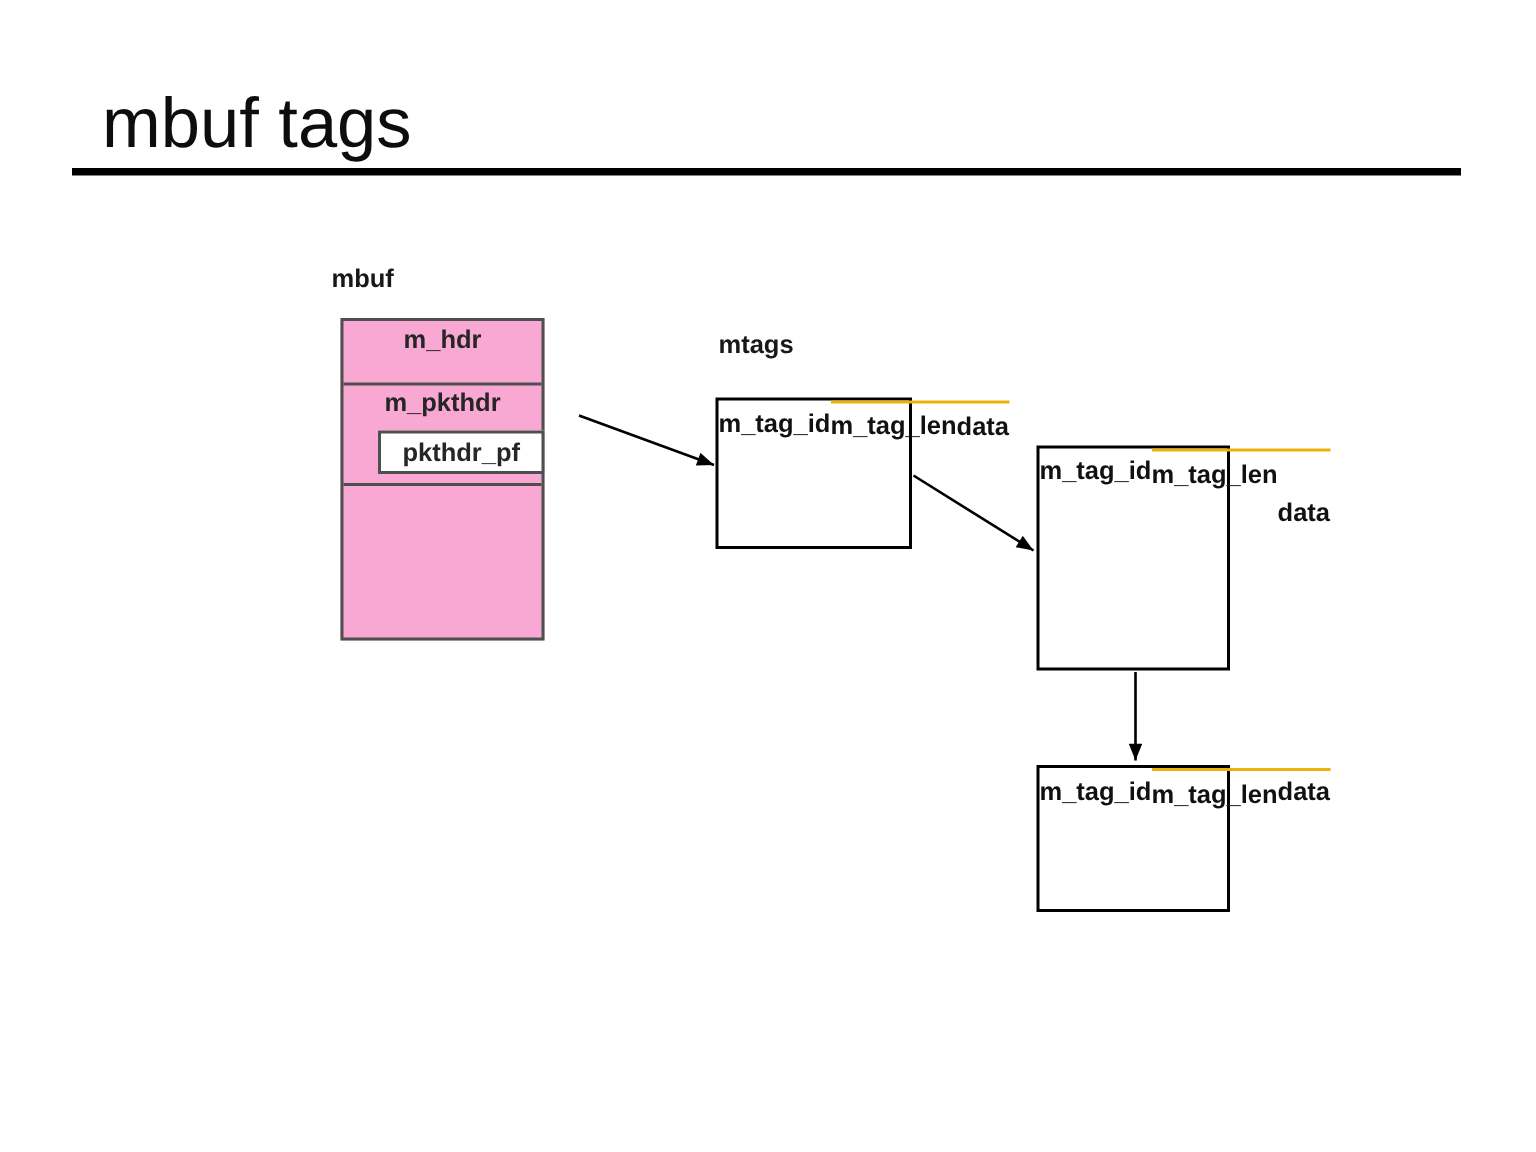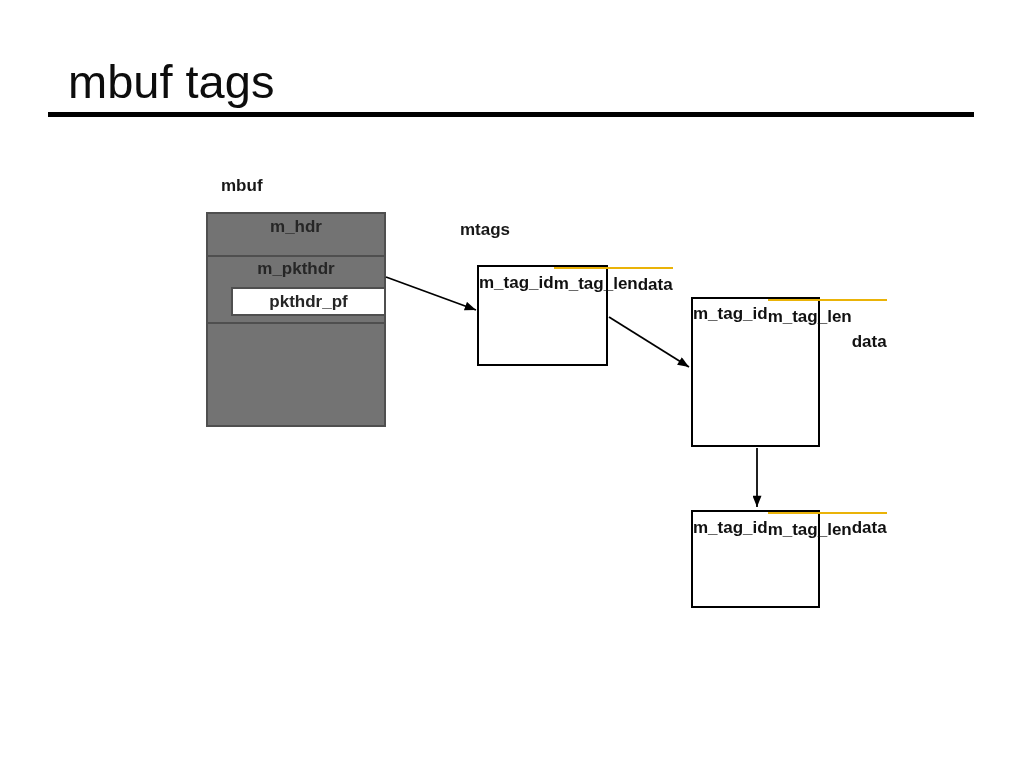--- a/index.html
+++ b/index.html
@@ -15,22 +15,22 @@
     line-height:1.1;white-space:nowrap;
   }
   .title-rule{left:48px;top:112px;width:926px;height:5px;background:#000000;}
 
   .box-label{
     font-size:17px;font-weight:700;color:#181818;white-space:nowrap;
   }
 
   
   .mbuf-box{
-    left:206px;top:212px;width:180px;height:215px;
-    border:2px solid #4f4f4f;box-sizing:border-box;background:#737373;
+    left:227px;top:212px;width:136px;height:215px;
+    border:2px solid #4f4f4f;box-sizing:border-box;background:#f9a8d4;
   }
   .mbuf-box .divider{left:0;right:0;height:2px;background:#4f4f4f;}
   .mbuf-box .rowlabel{
     left:0;right:0;text-align:center;
     font-size:17px;font-weight:700;color:#262626;
   }
   .nested-box{
     left:23px;right:-2px;top:73px;height:29px;
     border:2px solid #4f4f4f;box-sizing:border-box;background:#ffffff;
     display:flex;align-items:center;justify-content:center;
@@ -78,21 +78,21 @@
   <div class="abs mbuf-box">
     <div class="abs rowlabel" style="top:3px;">m_hdr</div>
     <div class="abs divider" style="top:41px;"></div>
     <div class="abs nested-box">
       <span>pkthdr_pf</span>
     </div>
     <div class="abs rowlabel" style="top:45px;">m_pkthdr</div>
     <div class="abs divider" style="top:108px;"></div>
   </div>
 
-  <div class="abs box-label" style="left:460px;top:220px;">mtags</div>
+  <div class="abs box-label" style="left:479px;top:220px;">mtags</div>
 
   <div class="abs tag-box mtags-box">
     <div class="row r1">m_tag_id</div>
     <div class="row r2">m_tag_len</div>
     <div class="row r3">data</div>
   </div>
 
   <div class="abs tag-box tag2-box">
     <div class="row r1">m_tag_id</div>
     <div class="row r2">m_tag_len</div>

